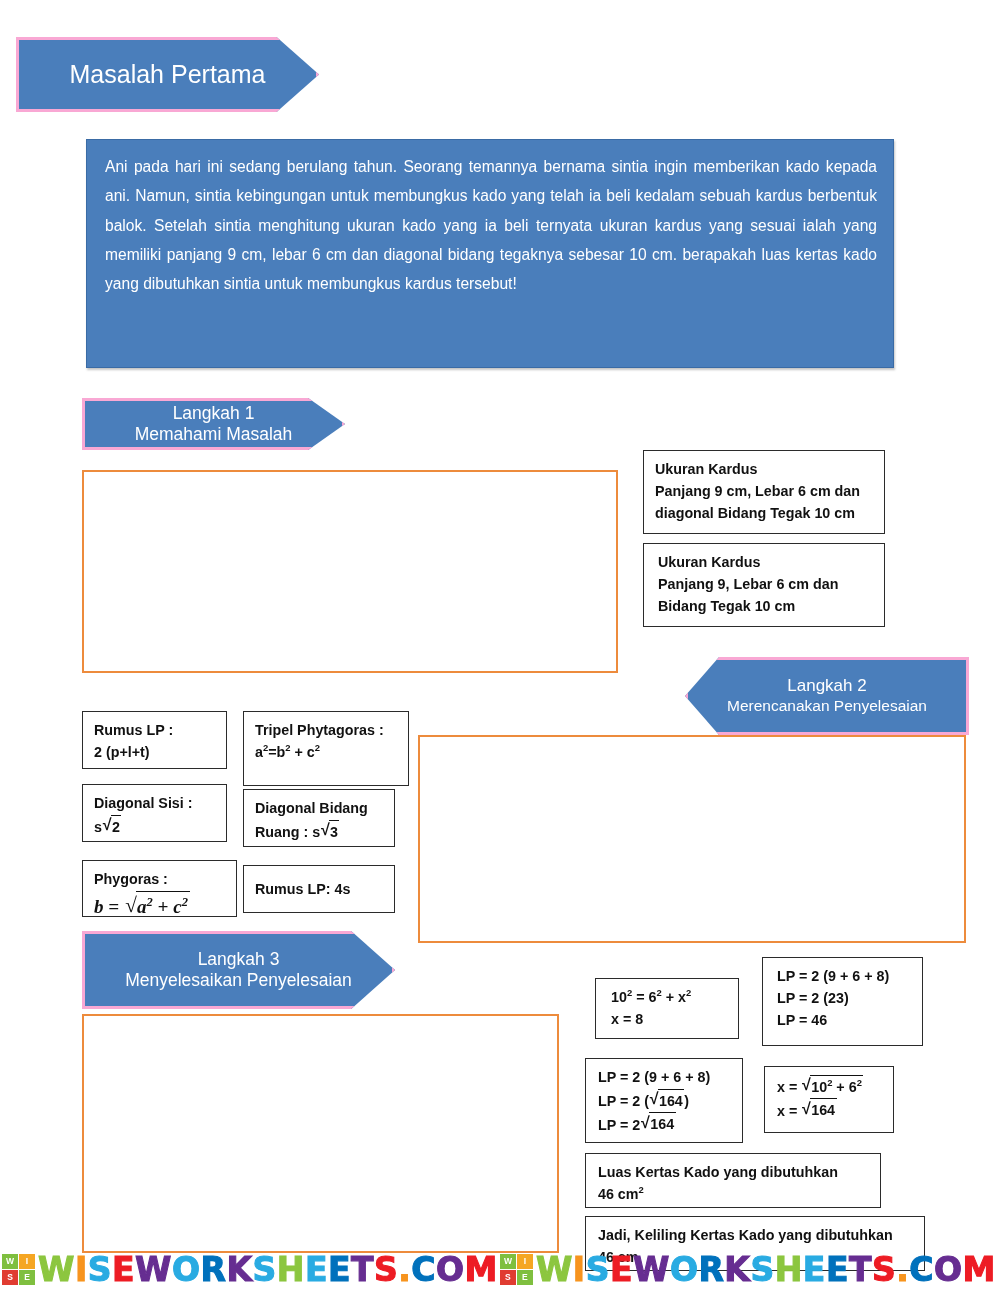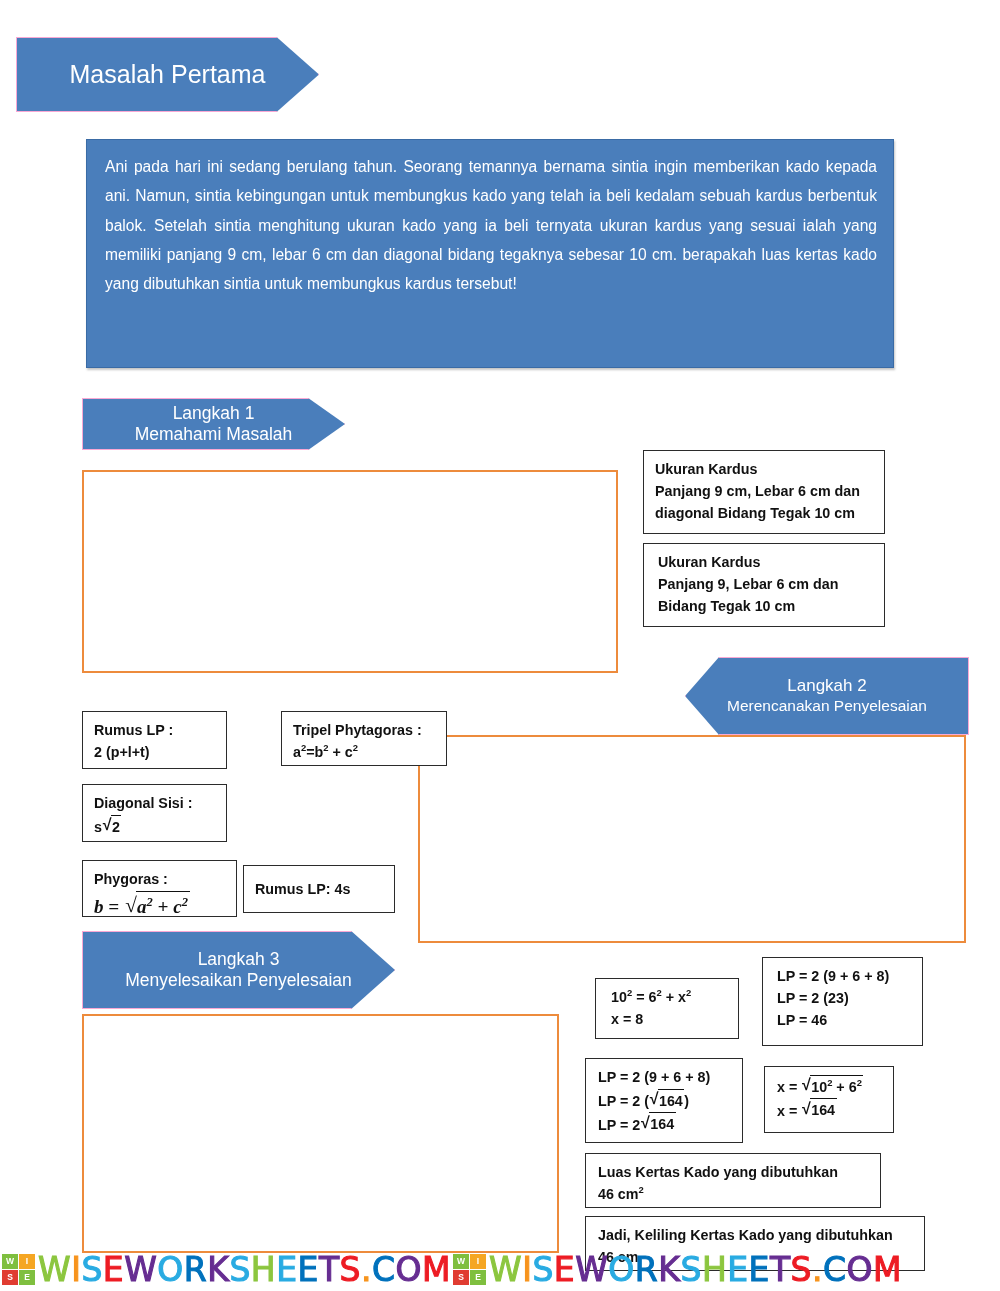--- a/index.html
+++ b/index.html
@@ -18,21 +18,21 @@
     width: 1000px;
     height: 1291px;
     background: #ffffff;
     overflow: hidden;
   }
 
   
   .banner {
     position: absolute;
     background: #4A7EBB;
-    border: 1px solid #f9a8d4;
+    border: 3px solid #f9a8d4;
     color: #ffffff;
     display: flex;
     flex-direction: column;
     align-items: center;
     justify-content: center;
     text-align: center;
     line-height: 1.22;
     box-shadow: 1px 2px 2px rgba(80,80,80,0.45);
   }
   .banner.right {
@@ -136,21 +136,21 @@
     font-size: 8.5px; font-weight: bold; color: #ffffff;
     font-family: "Liberation Sans", sans-serif;
   }
   .wm-logo span:nth-child(1) { background: #7FBF3F; }
   .wm-logo span:nth-child(2) { background: #F5A623; }
   .wm-logo span:nth-child(3) { background: #E03C31; }
   .wm-logo span:nth-child(4) { background: #7FBF3F; }
   .wm-text {
     font-family: "DejaVu Sans", sans-serif;
     font-size: 33px;
-    font-weight: normal;
+    font-weight: bold;
     letter-spacing: 0.5px;
     white-space: nowrap;
   }
   .wm-text span { -webkit-text-stroke: 1.1px currentColor; color: inherit; }
 </style>
 </head>
 <body>
 
 <div id="page">
 
@@ -186,30 +186,34 @@
     <span style="font-size:15.5px;">Merencanakan Penyelesaian</span>
   </div>
 
   <div class="answer-area" id="answer-step-2" style="left:418px; top:735px; width:548px; height:208px;"></div>
 
   <div class="card" id="card-rumus-lp" style="left:82px; top:711px; width:145px; height:58px;">
     <span class="ln">Rumus LP :</span>
     <span class="ln">2 (p+l+t)</span>
   </div>
 
-  <div class="card" id="card-tripel" style="left:243px; top:711px; width:166px; height:55px;margin-left:38px;">
+  <div class="card" id="card-tripel" style="left:243px; top:711px; width:166px; height:75px;">
     <span class="ln">Tripel Phytagoras :</span>
     <span class="ln"><span>a</span><sup>2</sup><span>=b</span><sup>2</sup><span> + c</span><sup>2</sup></span>
   </div>
 
   <div class="card" id="card-diagonal-sisi" style="left:82px; top:784px; width:145px; height:58px;">
     <span class="ln">Diagonal Sisi :</span>
     <span class="ln"><span>s</span><span class="rad"><span class="bar">2</span></span></span>
   </div>
 
+  <div class="card" id="card-diagonal-bidang" style="left:243px; top:789px; width:152px; height:58px;">
+    <span class="ln">Diagonal Bidang</span>
+    <span class="ln"><span>Ruang : s</span><span class="rad"><span class="bar">3</span></span></span>
+  </div>
 
   <div class="card" id="card-phygoras" style="left:82px; top:860px; width:155px; height:57px;">
     <span class="ln">Phygoras :</span>
     <span class="ln mathit"><span>b = </span><span class="rad"><span class="bar"><span>a</span><sup>2</sup><span> + c</span><sup>2</sup></span></span></span>
   </div>
 
   <div class="card" id="card-rumus-lp-4s" style="left:243px; top:865px; width:152px; height:48px; display:flex; align-items:center;">
     <span class="ln">Rumus LP: 4s</span>
   </div>
 

